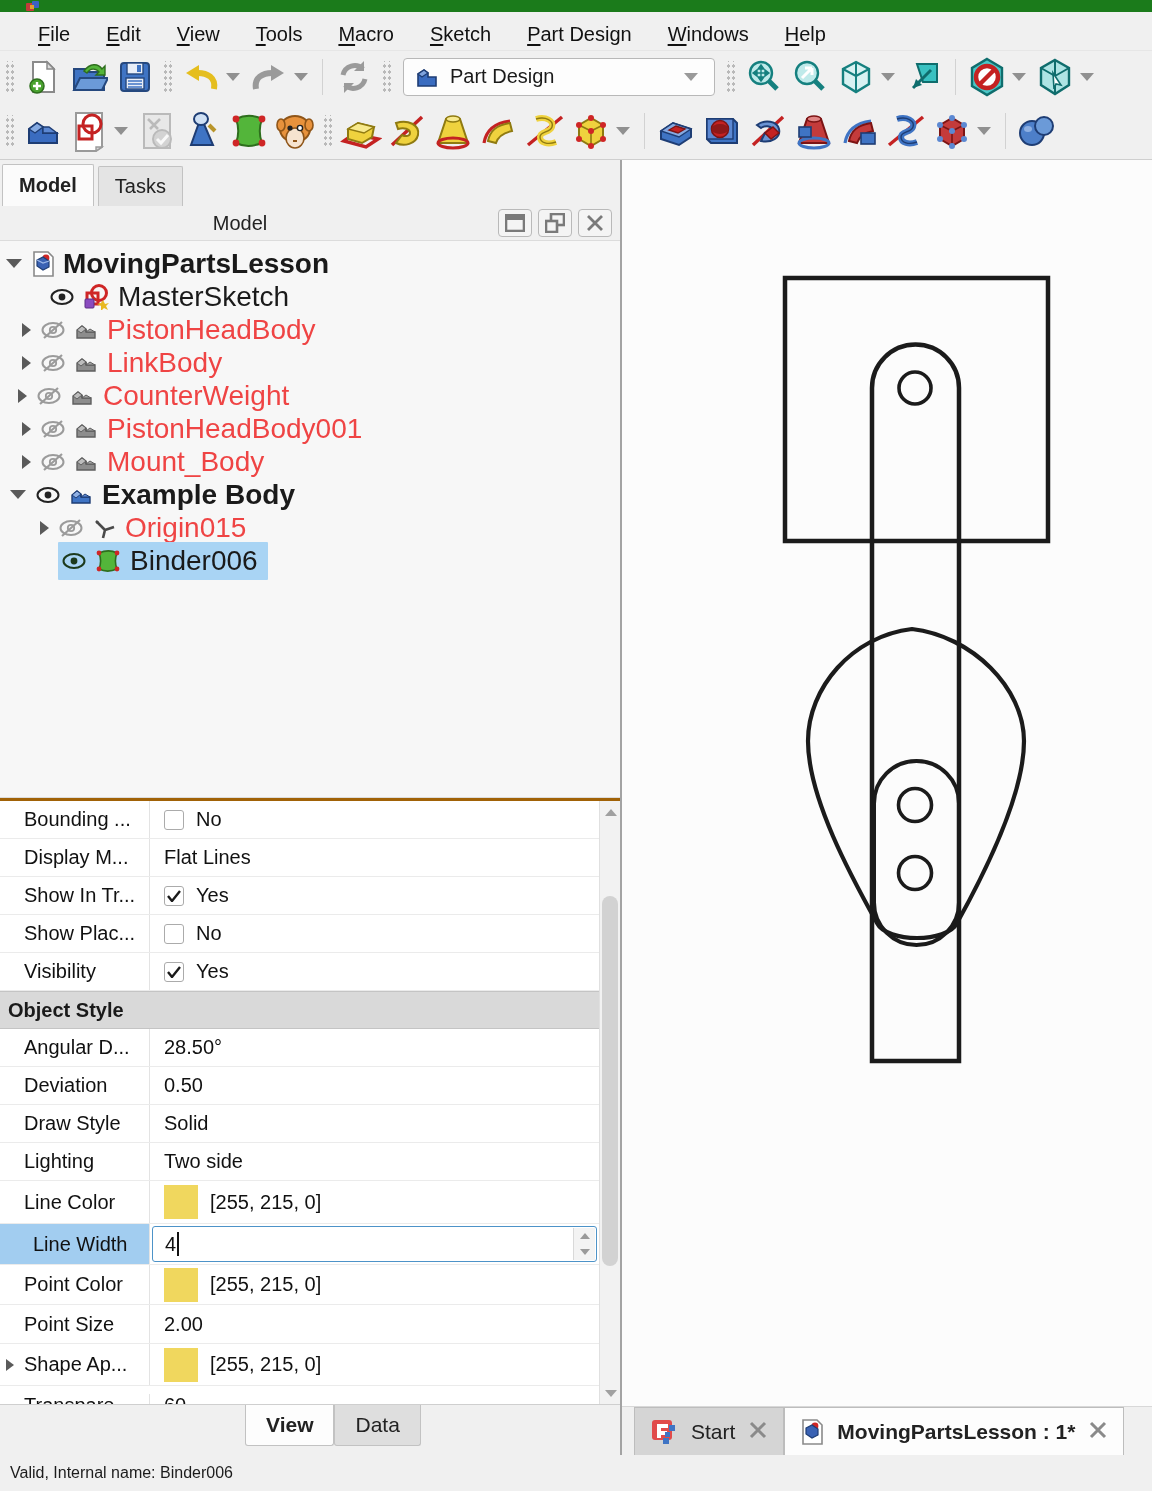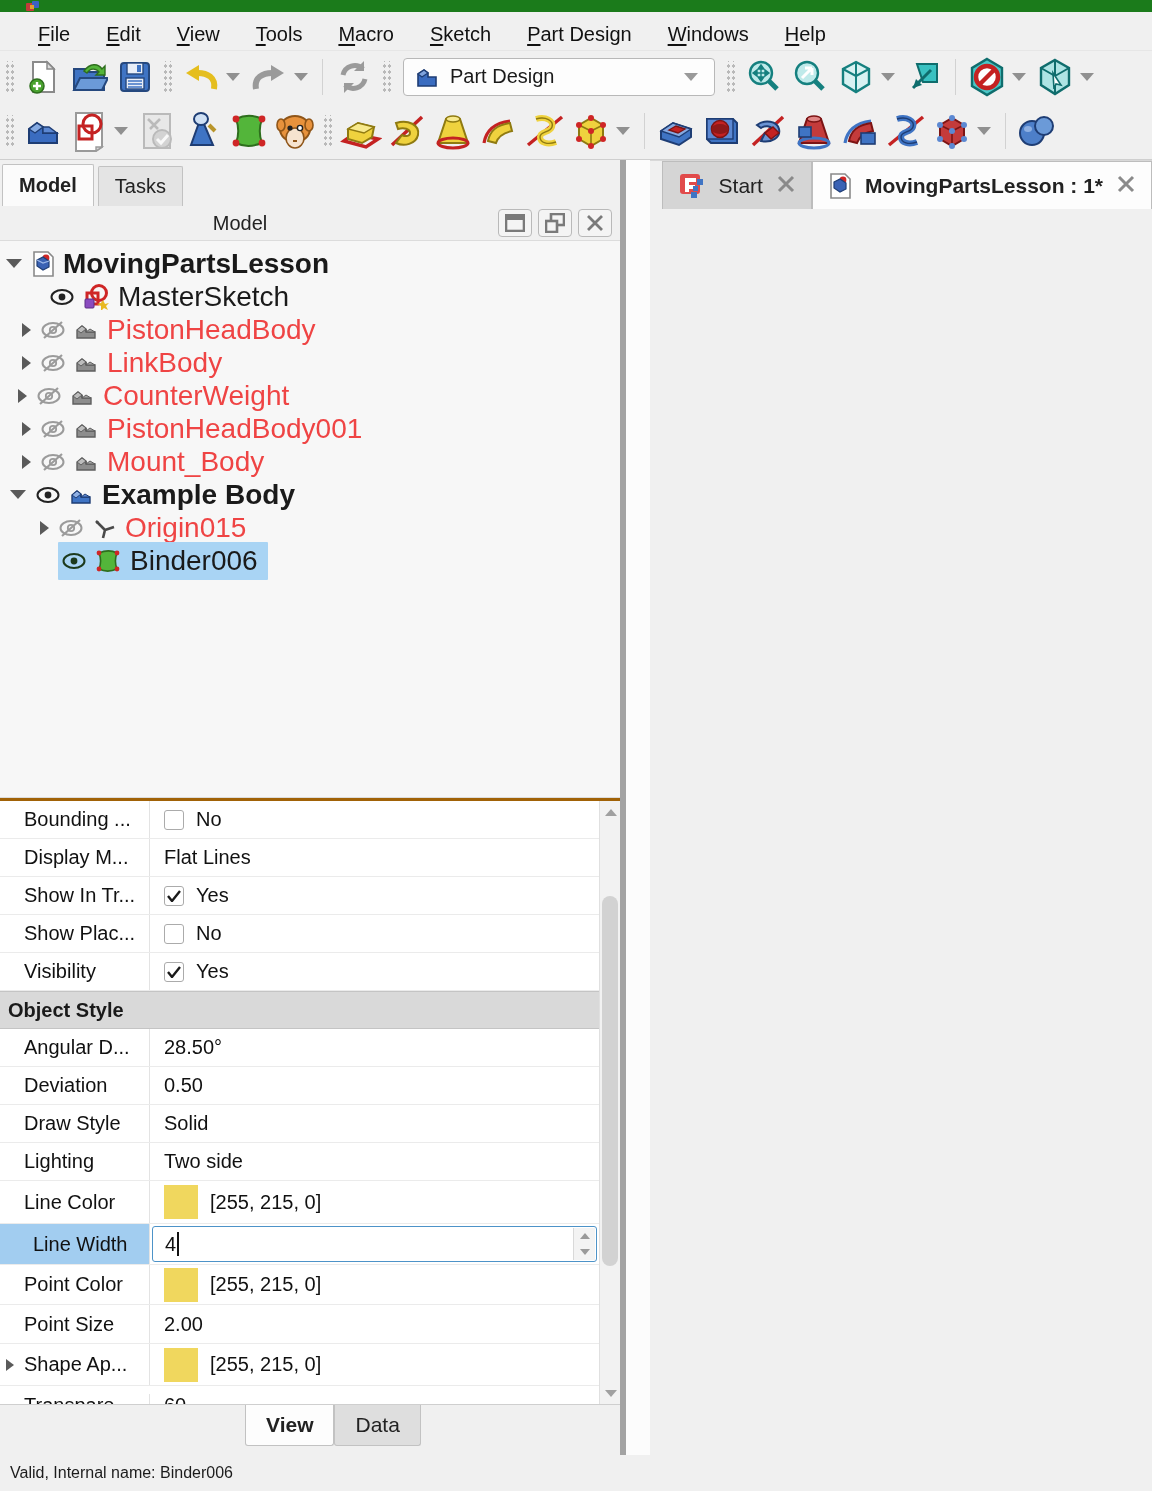--- a/index.html
+++ b/index.html
@@ -25,21 +25,21 @@
   .tbtn { height:46px; min-width:46px; display:flex; align-items:center; justify-content:center; border-radius:4px; }
   .tbtn svg { display:block; }
   .dd { width:0; height:0; border-left:7px solid transparent; border-right:7px solid transparent; border-top:8px solid #909090; margin:0 6px 0 2px; }
   .wb-combo { height:38px; width:312px; background:#fdfdfd; border:1px solid #b8b8b8; border-radius:4px; display:flex; align-items:center; padding:0 10px; margin:0 6px; font-size:20px; }
   .wb-combo .lbl { margin-left:10px; flex:1; }
   .wb-combo .dd { border-top-color:#9a9a9a; }
 
   
   .main { flex:1; display:flex; min-height:0; }
   .left-panel { width:620px; display:flex; flex-direction:column; background:#f0f0f0; }
-  .right-area { flex:1; display:flex; flex-direction:row; border-left:6px solid #a3a3a3; }
+  .right-area { flex:1; display:flex; flex-direction:column; border-left:2px solid #a3a3a3; }
 
   
   .panel-tabs { height:46px; display:flex; align-items:flex-end; padding-left:2px; background:#f0f0f0; }
   .ptab { font-size:20px; padding:8px 16px; border:1px solid #c2c2c2; border-bottom:none; background:#e4e4e4; color:#222; margin-right:4px; border-radius:2px 2px 0 0; }
   .ptab.active { background:#fbfbfb; font-weight:bold; padding:9px 16px; }
 
   .panel-header { height:34px; display:flex; align-items:center; background:#f0f0f0; position:relative; }
   .panel-title { position:absolute; left:0; right:140px; text-align:center; font-size:20px; color:#222; }
   .panel-btns { position:absolute; right:8px; top:3px; display:flex; gap:6px; }
   .pbtn { width:34px; height:28px; border:1px solid #b9b9b9; border-radius:4px; background:#f4f4f4; display:flex; align-items:center; justify-content:center; }

